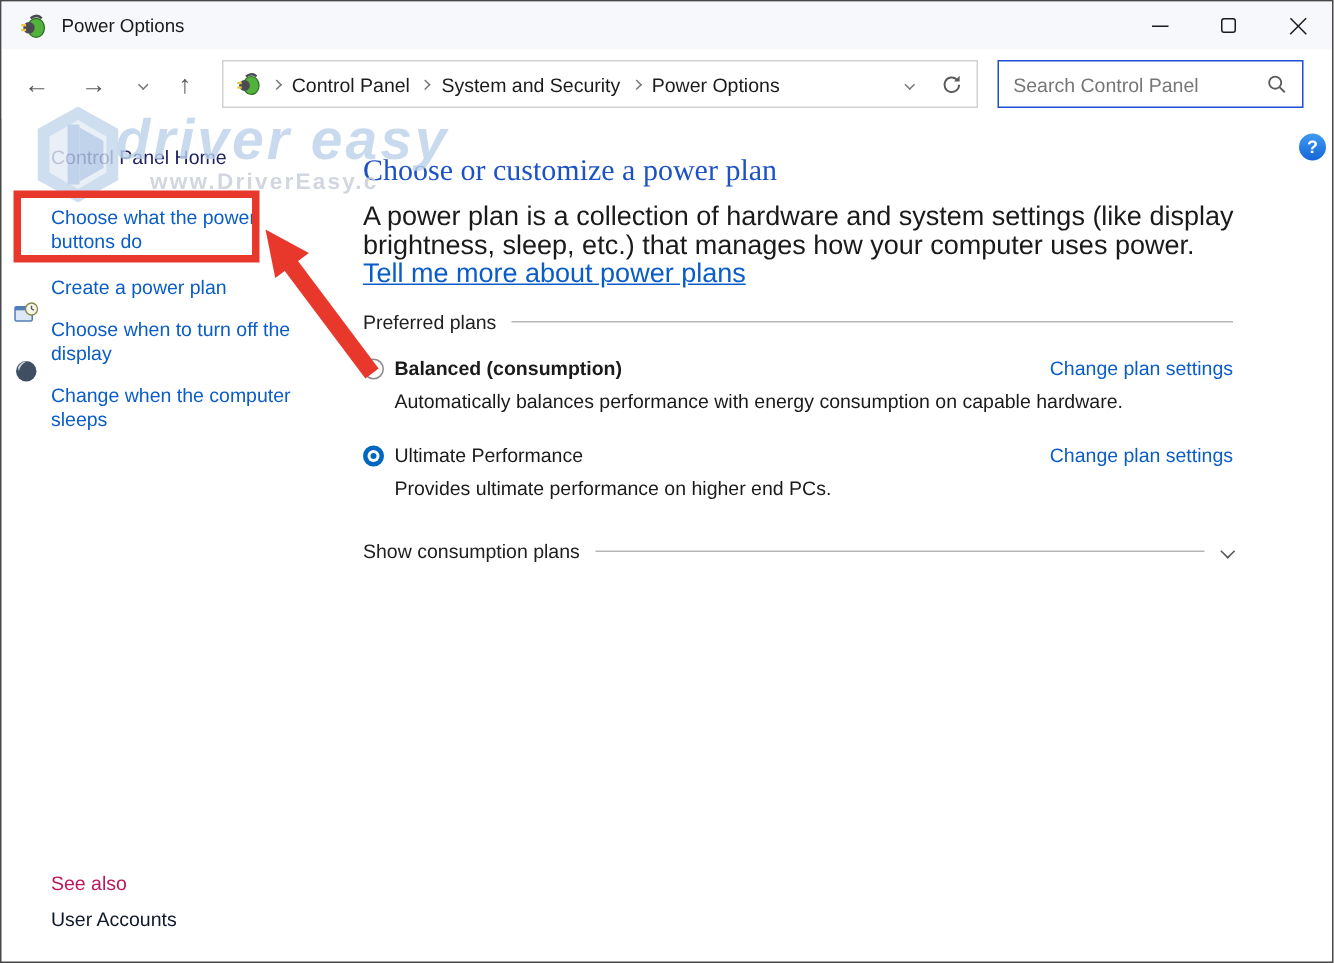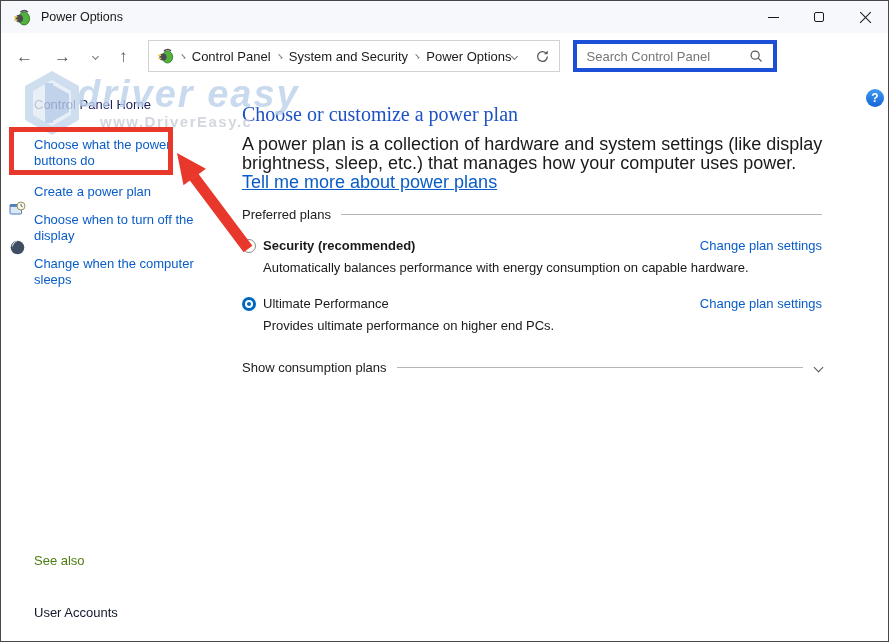--- a/index.html
+++ b/index.html
@@ -30,48 +30,48 @@
 
   
   .navbar { height: 46px; display: flex; align-items: center; background: #fff; }
   .nav-arrow { font-size: 17px; color: #5b5b5b; margin-left: 21px; line-height: 1; }
   .nav-arrow.first { margin-left: 15px; }
   .chev { display: inline-block; width: 5px; height: 5px; border-right: 1.4px solid #767676; border-bottom: 1.4px solid #767676; }
   .chev-r { transform: rotate(-45deg); }
   .chev-d { transform: rotate(45deg); }
   .nav-chev { margin-left: 22px; }
   .addressbar {
-    margin-left: 20px; width: 412px; height: 32px; border: 1px solid #d2d2d2;
+    margin-left: 20px; width: 504px; height: 32px; border: 1px solid #d2d2d2;
     display: flex; align-items: center; padding: 0 9px; background: #fff;
   }
   .addressbar .crumb-icon { width: 16px; height: 16px; flex: 0 0 auto; }
   .crumb-sep { margin: 0 8px; }
   .crumb { font-size: 13px; color: #1b1b1b; white-space: nowrap; }
   .addr-right { margin-left: auto; display: flex; align-items: center; }
   .addr-right .chev { margin-right: 18px; }
   .searchbox {
-    margin-left: 13px; width: 204px; height: 32px; border: 4px solid #1d4ed8;
+    margin-left: 13px; width: 204px; height: 32px; border: 1px solid #1d4ed8;
     display: flex; align-items: center; padding: 0 10px; background: #fff;
   }
   .searchbox input {
     border: none; outline: none; flex: 1; font-size: 13px; font-family: "Liberation Sans", sans-serif;
     color: #1a1a1a; background: transparent; min-width: 0;
   }
   .searchbox input::placeholder { color: #767676; }
 
   
   .content { position: relative; display: flex; height: 564px; gap: 23px; }
 
   .sidebar { position: relative; width: 218px; flex: 0 0 auto; padding: 18px 0 0 33px; }
   .side-home { font-size: 13px; color: #21215f; margin-bottom: 25px; }
   .side-task { display: block; font-size: 13px; line-height: 16px; color: #0a5dc7; margin-bottom: 12px; cursor: pointer; }
   .side-task.w145 { width: 145px; }
   .side-task.w170 { width: 170px; }
   .side-icon { position: absolute; left: 8px; width: 17px; height: 17px; }
-  .see-also { position: absolute; left: 33px; top: 474px; font-size: 13px; color: #4d7c0f; }
+  .see-also { position: absolute; left: 33px; top: 502px; font-size: 13px; color: #be185d; }
   .see-link { position: absolute; left: 33px; top: 526px; font-size: 13px; color: #0f172a; cursor: pointer; }
 
   .main { position: relative; width: 580px; padding-top: 24px; }
   .main-heading { font-size: 20px; color: #1d52c4; font-weight: 400; font-family: Liberation Serif, serif; }
   .intro { margin-top: 9px; font-size: 18px; line-height: 19px; width: 582px; color: #1a1a1a; }
   .link { color: #0a5dc7; text-decoration: underline; cursor: pointer; }
   .link-plain { color: #0a5dc7; cursor: pointer; }
   .group-row { margin-top: 15px; display: flex; align-items: center; }
   .group-label { font-size: 13px; color: #202020; white-space: nowrap; }
   .group-line { flex: 1; border-top: 1px solid #b5b5b5; margin-left: 10px; }
@@ -209,21 +209,21 @@
       <span class="group-label">Preferred plans</span>
       <span class="group-line"></span>
     </div>
 
     <div class="plans">
 
       <div class="plan">
         <span class="radio off"></span>
         <div class="plan-body">
           <div class="plan-head">
-            <span class="plan-name bold">Security (recommended)</span>
+            <span class="plan-name bold">Balanced (consumption)</span>
             <a class="link-plain">Change plan settings</a>
           </div>
           <div class="plan-desc">Automatically balances performance with energy consumption on capable hardware.</div>
         </div>
       </div>
 
       <div class="plan">
         <span class="radio on"></span>
         <div class="plan-body">
           <div class="plan-head">

